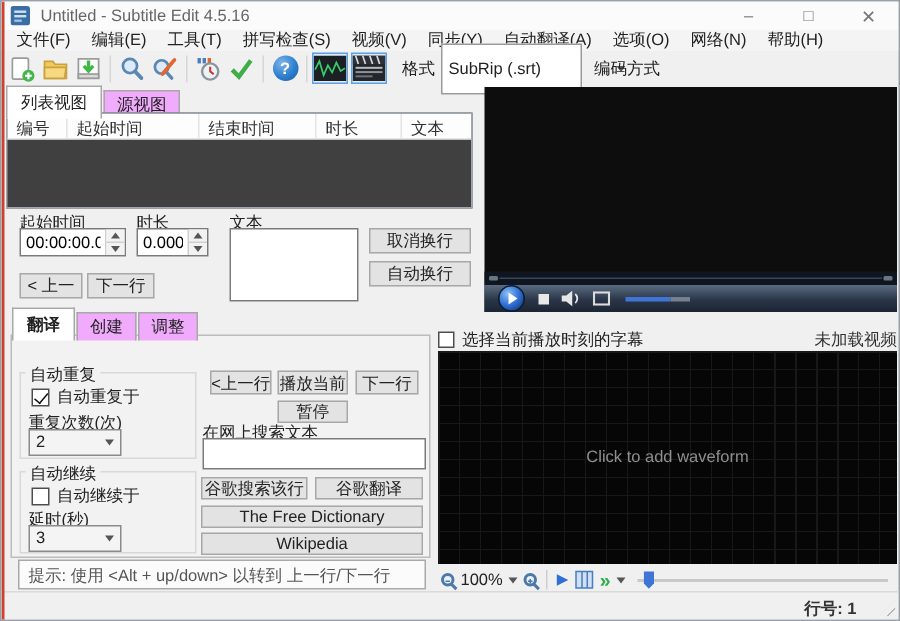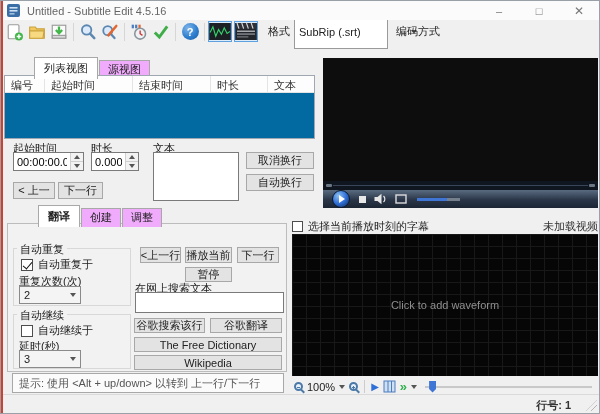--- a/index.html
+++ b/index.html
@@ -30,37 +30,37 @@
   .tb-select { height:19px; background:#fff; border:1px solid #9a9a9a; display:flex; align-items:center; padding:16px 4px; white-space:nowrap;gap:44px; }
   .caret { width:0; height:0; border-left:3.5px solid transparent; border-right:3.5px solid transparent; border-top:4px solid #555; margin-left:auto; }
   .tb-select .caret { margin-left:6px; }
   .w94 { width:94px; } .w70 { width:70px; }
 
   
   .lbl { position:absolute; white-space:nowrap; color:#222; }
   .btn { position:absolute; background:#e3e3e3; border:1px solid #a8a8a8; color:#222; display:flex; align-items:center; justify-content:center; font-size:11px; white-space:nowrap; }
   .tabstrip { position:absolute; display:flex; align-items:flex-end; }
   .tab { border:1px solid #a8a8a8; border-bottom:none; background:#f0abfc; padding:1px 8px 2px; margin-right:1px; color:#222; }
-  .tab.selected { background:#fff; padding:3px 9px 3px; position:relative; z-index:2;margin-left:30px; }
+  .tab.selected { background:#fff; padding:3px 9px 3px; position:relative; z-index:2; }
   .mode-tab.selected { font-weight:bold; }
   .cb-row { position:absolute; display:flex; align-items:center; gap:5px; white-space:nowrap; }
   .cb { width:12px; height:12px; background:#fff; border:1px solid #4d4d4d; position:relative; flex:0 0 auto; }
   .cb.checked::after { content:""; position:absolute; left:2.5px; top:0px; width:4px; height:8px; border:solid #111; border-width:0 1.8px 1.8px 0; transform:rotate(40deg); }
   .select { position:absolute; background:#f4f4f4; border:1px solid #8a8a8a; display:flex; align-items:center; padding:0 4px; }
   .field { position:absolute; background:#fff; border:1px solid #7a7a7a; display:flex; }
   .field input { border:none; outline:none; flex:1; min-width:0; font:inherit; padding:0 3px; background:transparent; }
   .spinner { width:13px; border-left:1px solid #cfcfcf; display:flex; flex-direction:column; }
   .spin { flex:1; display:flex; align-items:center; justify-content:center; background:#f2f2f2; }
   .spin + .spin { border-top:1px solid #cfcfcf; }
   .tri-up { width:0; height:0; border-left:3px solid transparent; border-right:3px solid transparent; border-bottom:4px solid #555; }
   .tri-down { width:0; height:0; border-left:3px solid transparent; border-right:3px solid transparent; border-top:4px solid #555; }
   textarea.area { position:absolute; background:#fff; border:1px solid #7a7a7a; resize:none; font:inherit; }
 
   
-  .listview { position:absolute; left:3px; top:74px; width:311px; height:64px; background:#0369a1; border:1px solid #9fa8b0; }
+  .listview { position:absolute; left:3px; top:74px; width:311px; height:64px; background:#404040; border:1px solid #9fa8b0; }
   .lv-header { display:flex; height:17px; border-bottom:1px solid #e4e4e4; background:#fdfdfd; }
   .lv-col { padding:2px 0 0 6px; border-right:1px solid #e4e4e4; color:#333; white-space:nowrap; overflow:hidden; }
 
   
   .groupbox { position:absolute; border:1px solid #d8d8d8; }
   .group-label { position:absolute; background:#f2f2f2; padding:0 3px; white-space:nowrap; }
 
   .panel { position:absolute; border:1px solid #bcbcbc; background:#f2f2f2; }
   .hintbox { position:absolute; left:11px; top:372px; width:272px; height:20px; border:1px solid #a8a8a8; background:#fbfbfb; display:flex; align-items:center; padding-left:6px; color:#555; white-space:nowrap; overflow:hidden; }
 
@@ -118,20 +118,32 @@
         <rect x="2.5" y="9" width="5" height="1.6" fill="#9fc1e0"></rect>
       </svg>
     <span class="title-text">Untitled - Subtitle Edit 4.5.16</span>
     <div class="win-controls">
       <div class="win-btn">–</div>
       <div class="win-btn">□</div>
       <div class="win-btn close">✕</div>
     </div>
   </div>
 
+  <div class="menubar">
+    <span class="menu-item">文件(F)</span>
+    <span class="menu-item">编辑(E)</span>
+    <span class="menu-item">工具(T)</span>
+    <span class="menu-item">拼写检查(S)</span>
+    <span class="menu-item">视频(V)</span>
+    <span class="menu-item">同步(Y)</span>
+    <span class="menu-item">自动翻译(A)</span>
+    <span class="menu-item">选项(O)</span>
+    <span class="menu-item">网络(N)</span>
+    <span class="menu-item">帮助(H)</span>
+  </div>
 
   <div class="toolbar">
     <div class="tb-icon">
         <svg width="18" height="18" viewBox="0 0 16 16">
           <rect x="2" y="1.5" width="9.5" height="12.5" rx="1" fill="#fff" stroke="#9a9a9a"></rect>
           <circle cx="11.5" cy="12" r="3.6" fill="#43b649"></circle>
           <path d="M11.5 10v4M9.5 12h4" stroke="#fff" stroke-width="1.3"></path>
         </svg>
       </div>
     <div class="tb-icon">

